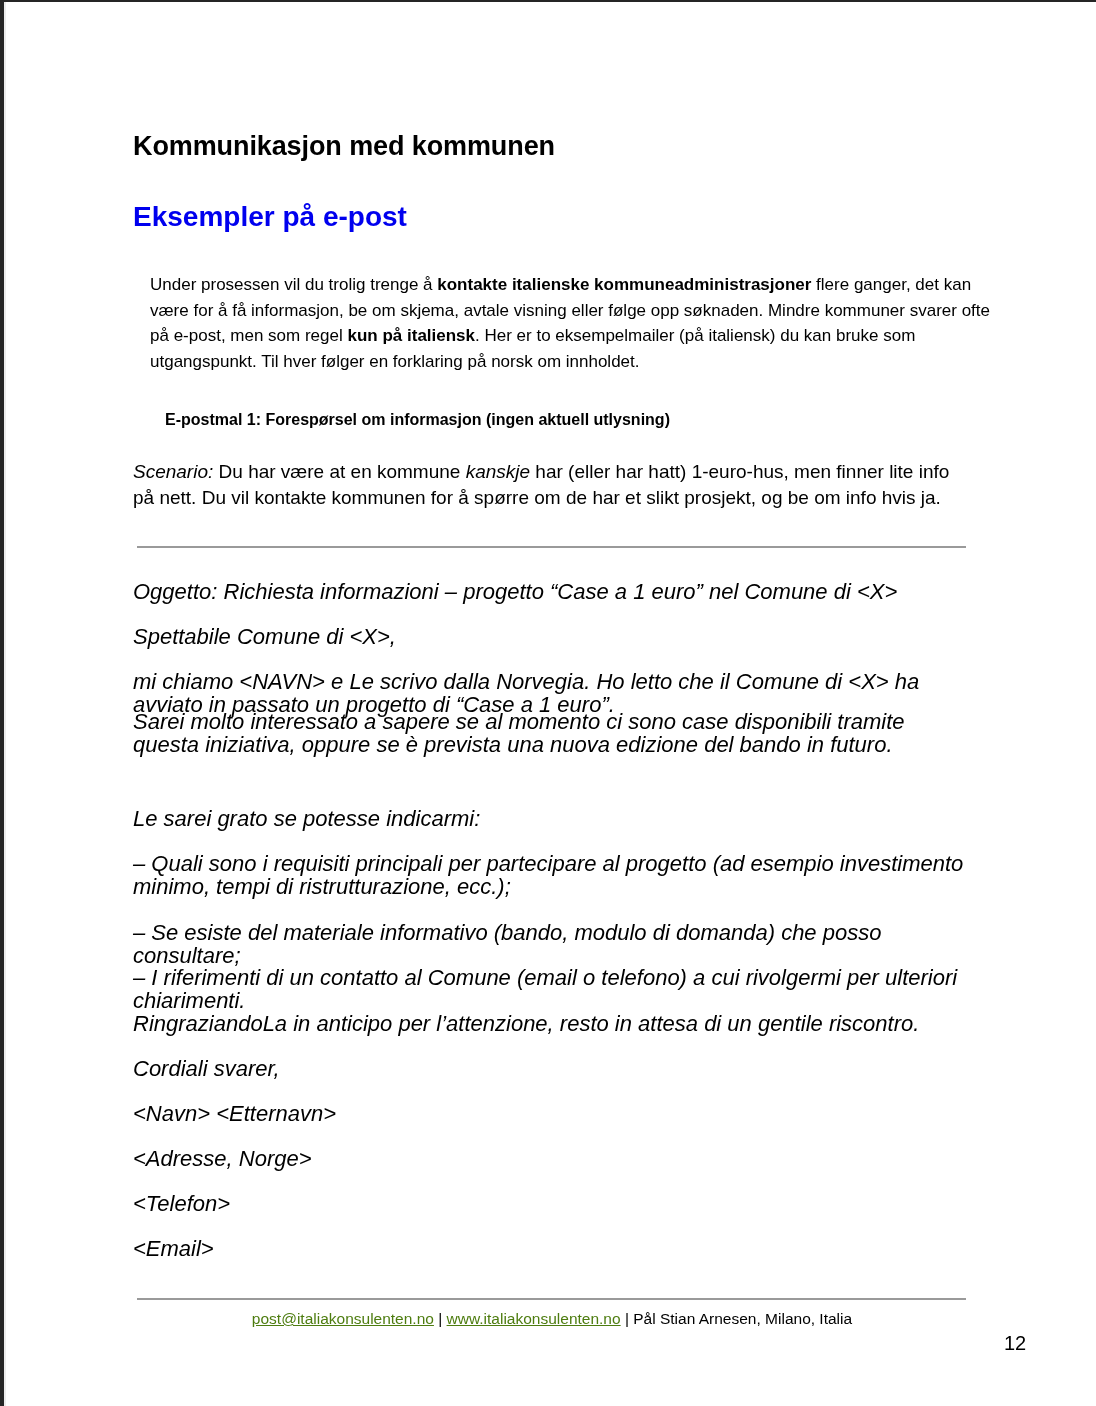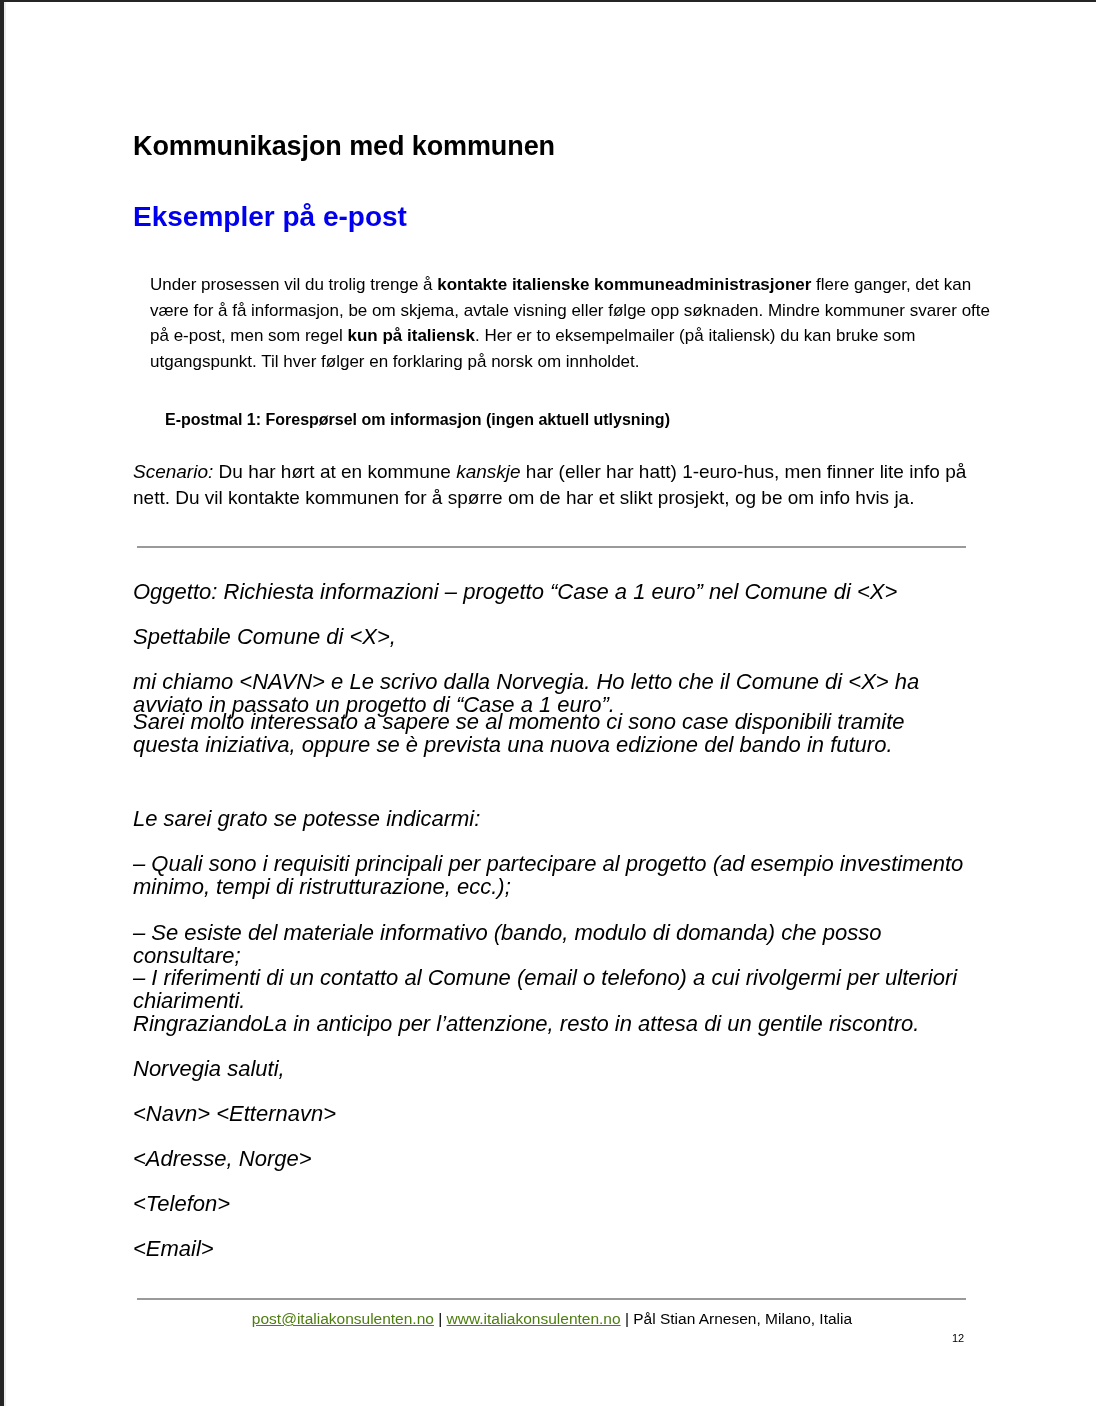--- a/index.html
+++ b/index.html
@@ -45,48 +45,48 @@
     position: absolute; left: 0; margin: 0; width: 840px;
     font-style: italic; font-size: 22px; line-height: 23px; color: #000;
   }
   .footer {
     position: absolute; top: 1308px; left: 0; width: 1096px; text-align: center;
     font-size: 15.5px; color: #000;
   }
   .footer .inner { position: relative; left: 0px; }
   .footer a { color: #4d7c0f; text-decoration: underline; }
   .pagenum {
-    position: absolute; top: 1330px; left: 948px; font-size: 11px; color: #000;
+    position: absolute; top: 1330px; left: 1000px; font-size: 20px; color: #000;
   }
 </style>
 </head>
 <body>
 
 <div class="page">
   <div class="content">
     <h1>Kommunikasjon med kommunen</h1>
     <h2>Eksempler på e-post</h2>
     <p class="intro"><span>Under prosessen vil du trolig trenge å </span><b>kontakte italienske kommuneadministrasjoner</b><span> flere ganger, det kan være for å få informasjon, be om skjema, avtale visning eller følge opp søknaden. Mindre kommuner svarer ofte på e-post, men som regel </span><b>kun på italiensk</b><span>. Her er to eksempelmailer (på italiensk) du kan bruke som utgangspunkt. Til hver følger en forklaring på norsk om innholdet.</span></p>
     <h3>E-postmal 1: Forespørsel om informasjon (ingen aktuell utlysning)</h3>
-    <p class="scenario"><i>Scenario:</i><span> Du har hørt at en kommune </span><i>kanskje</i><span> har (eller har hatt) 1-euro-hus, men finner lite info på nett. Du vil kontakte kommunen for å spørre om de har et slikt prosjekt, og be om info hvis ja.</span></p>
+    <p class="scenario"><i>Scenario:</i><span> Du har være at en kommune </span><i>kanskje</i><span> har (eller har hatt) 1-euro-hus, men finner lite info på nett. Du vil kontakte kommunen for å spørre om de har et slikt prosjekt, og be om info hvis ja.</span></p>
   </div>
 
   <div class="rule top"></div>
 
   <div class="email">
     <p style="top:578px">Oggetto: Richiesta informazioni – progetto “Case a 1 euro” nel Comune di &lt;X&gt;</p>
     <p style="top:623px">Spettabile Comune di &lt;X&gt;,</p>
     <p style="top:668px">mi chiamo &lt;NAVN&gt; e Le scrivo dalla Norvegia. Ho letto che il Comune di &lt;X&gt; ha avviato in passato un progetto di “Case a 1 euro”.</p>
     <p style="top:708px">Sarei molto interessato a sapere se al momento ci sono case disponibili tramite questa iniziativa, oppure se è prevista una nuova edizione del bando in futuro.</p>
     <p style="top:805px">Le sarei grato se potesse indicarmi:</p>
     <p style="top:850px">– Quali sono i requisiti principali per partecipare al progetto (ad esempio investimento minimo, tempi di ristrutturazione, ecc.);</p>
     <p style="top:919px">– Se esiste del materiale informativo (bando, modulo di domanda) che posso consultare;</p>
     <p style="top:964px">– I riferimenti di un contatto al Comune (email o telefono) a cui rivolgermi per ulteriori chiarimenti.</p>
     <p style="top:1010px">RingraziandoLa in anticipo per l’attenzione, resto in attesa di un gentile riscontro.</p>
-    <p style="top:1055px">Norvegia saluti,</p>
+    <p style="top:1055px">Cordiali svarer,</p>
     <p style="top:1100px">&lt;Navn&gt; &lt;Etternavn&gt;</p>
     <p style="top:1145px">&lt;Adresse, Norge&gt;</p>
     <p style="top:1190px">&lt;Telefon&gt;</p>
     <p style="top:1235px">&lt;Email&gt;</p>
   </div>
 
   <div class="rule bottom"></div>
 
   <div class="footer">
     <span class="inner">

